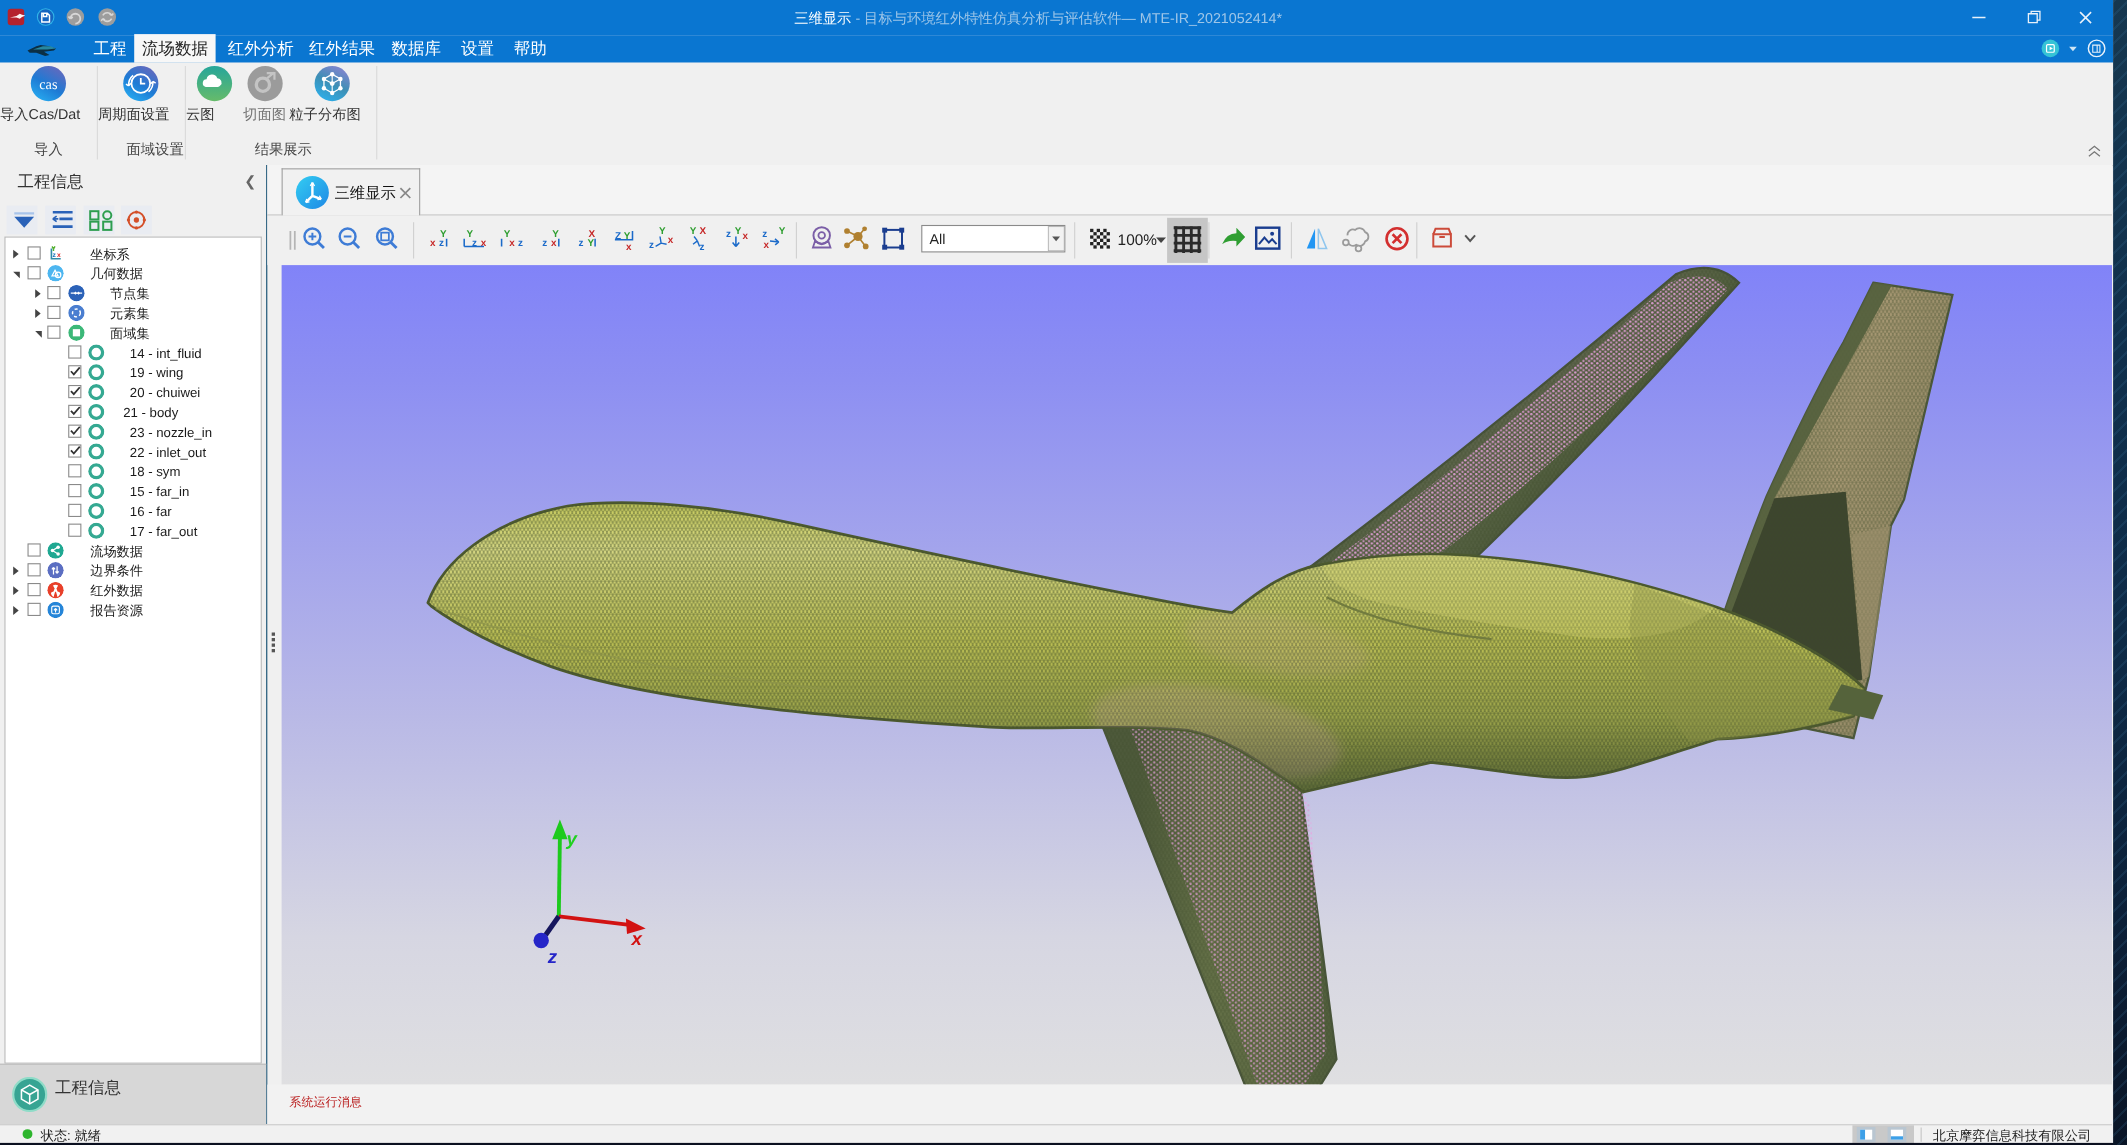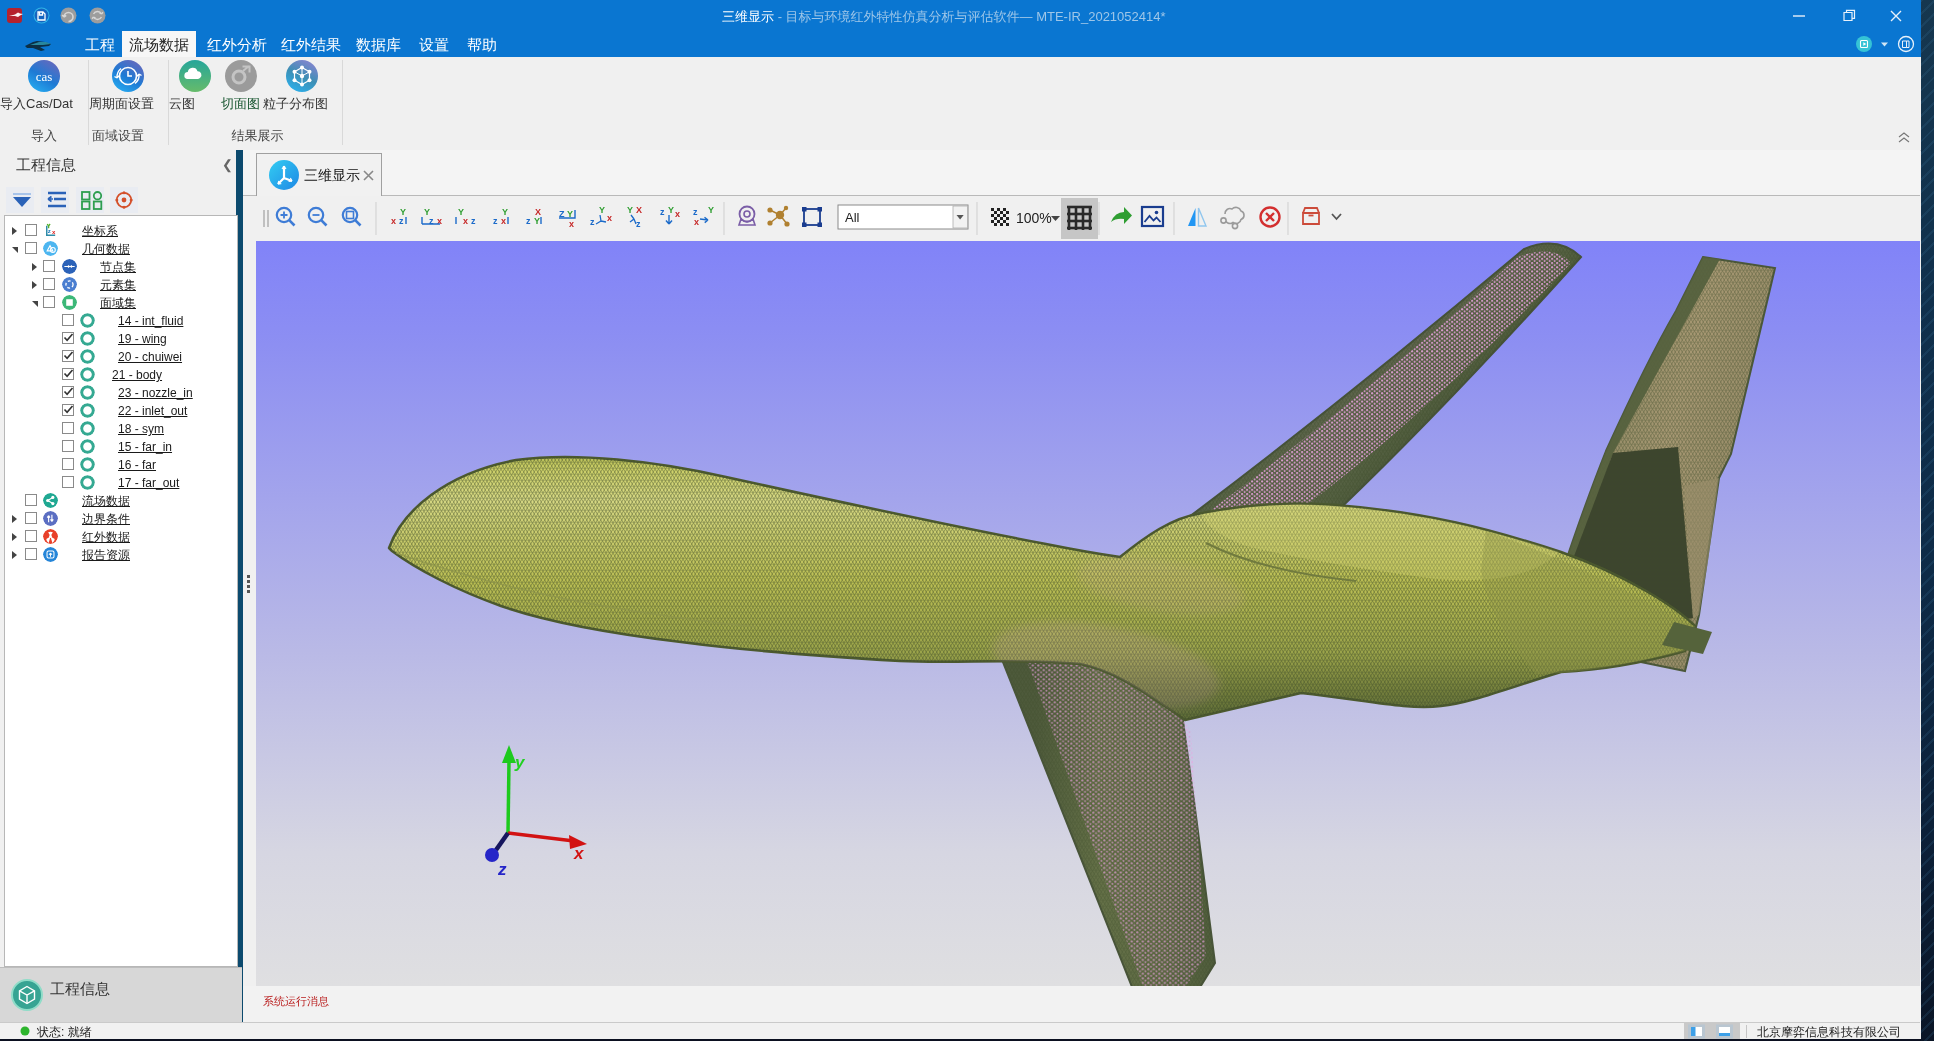--- a/index.html
+++ b/index.html
@@ -10,26 +10,26 @@
 #menubar{left:0;top:32px;width:1921px;height:25px;background:#0a76d1;}
 .menuitem{position:absolute;top:0;height:25px;line-height:25px;color:#fff;font-size:15px;}
 #menusel{position:absolute;left:122px;top:-1px;width:74px;height:26px;background:#f7f7f7;
   color:#222;text-align:center;line-height:27px;font-size:15px;}
 
 #ribbon{left:0;top:57px;width:1921px;height:93px;background:#f0f0f0;border-bottom:1px solid #d4d4d4;}
 .rsep{position:absolute;top:3px;width:1px;height:85px;background:#d9d9d9;}
 .rlabel{position:absolute;top:39px;height:16px;line-height:16px;font-size:13px;color:#333;text-align:left;}
 .rgroup{position:absolute;top:71px;height:16px;line-height:16px;font-size:13px;color:#444;text-align:center;}
 
-#leftpanel{left:0;top:150px;width:243px;height:872px;background:#f0f0f0;border-right:7px solid #0c4a6e;box-sizing:border-box;}
+#leftpanel{left:0;top:150px;width:243px;height:872px;background:#f0f0f0;border-right:1px solid #0c4a6e;box-sizing:border-box;}
 #lp-title{position:absolute;left:16px;top:6px;font-size:15px;color:#333;}
 #lp-collapse{position:absolute;left:222px;top:7px;color:#666;font-size:13px;}
 #tree{position:absolute;left:4px;top:65px;width:234px;height:752px;background:#fff;border:1px solid #b7b7b7;box-sizing:border-box;overflow:hidden;}
 .trow{position:absolute;left:0;width:230px;height:18px;font-size:12px;color:#1a1a1a;}
-.trow .tx{position:absolute;top:2px;line-height:14px;text-decoration:underline;}
+.trow .tx{position:absolute;top:2px;line-height:14px;}
 .cb{position:absolute;top:2px;width:12px;height:12px;border:1px solid #8a8a8a;background:#fff;box-sizing:border-box;}
 .exp{position:absolute;top:5px;width:0;height:0;}
 .expR{border-left:5px solid #444;border-top:4px solid transparent;border-bottom:4px solid transparent;}
 .expD{border-top:6px solid #444;border-left:6px solid transparent;top:7px;}
 .ticon{position:absolute;top:1px;width:15px;height:15px;border-radius:50%;}
 #lp-footer{position:absolute;left:0;top:817px;width:242px;height:55px;background:#d7d7d7;border-top:1px solid #bdbdbd;}
 
 #tabstrip{left:243px;top:150px;width:1677px;height:46px;background:#f4f4f4;border-bottom:1px solid #b9b9b9;box-sizing:border-box;}
 #tab1{position:absolute;left:13px;top:3px;width:126px;height:43px;background:#f1f1f1;border:1px solid #a0a0a0;border-bottom:none;box-sizing:border-box;}
 #vtoolbar{left:243px;top:196px;width:1677px;height:45px;background:#f0f0f0;}
@@ -119,24 +119,24 @@
       <circle cx="309.5" cy="14.8" r="2" fill="#fff"></circle>
       <circle cx="294.5" cy="14.8" r="2" fill="#fff"></circle>
     <circle cx="309.5" cy="23.2" r="2" fill="#fff"></circle>
       <circle cx="294.5" cy="23.2" r="2" fill="#fff"></circle>
       <circle cx="302" cy="27.5" r="2" fill="#fff"></circle>
     <circle cx="302" cy="19" r="2.2" fill="#fff"></circle>
   </svg>
   <div class="rlabel" style="left:0px;width:88px;">导入Cas/Dat</div>
   <div class="rlabel" style="left:89px;width:78px;">周期面设置</div>
   <div class="rlabel" style="left:169px;width:52px;">云图</div>
-  <div class="rlabel" style="left:221px;width:40px;color:#14532d;">切面图</div>
+  <div class="rlabel" style="left:221px;width:40px;color:#737373;">切面图</div>
   <div class="rlabel" style="left:263px;width:78px;">粒子分布图</div>
   <div class="rgroup" style="left:0px;width:88px;">导入</div>
-  <div class="rgroup" style="left:79px;width:78px;">面域设置</div>
+  <div class="rgroup" style="left:89px;width:78px;text-align:right;">面域设置</div>
   <div class="rgroup" style="left:180px;width:155px;">结果展示</div>
   <div class="rsep" style="left:88px;"></div>
   <div class="rsep" style="left:168px;"></div>
   <div class="rsep" style="left:342px;"></div>
   <svg width="20" height="14" style="position:absolute;left:1896px;top:74px">
     <path d="M3 11 l5 -4 5 4 M3 6 l5 -4 5 4" fill="none" stroke="#777" stroke-width="1.2"></path>
   </svg>
 </div>
 <div class="abs" id="leftpanel">
   <div id="lp-title">工程信息</div>

